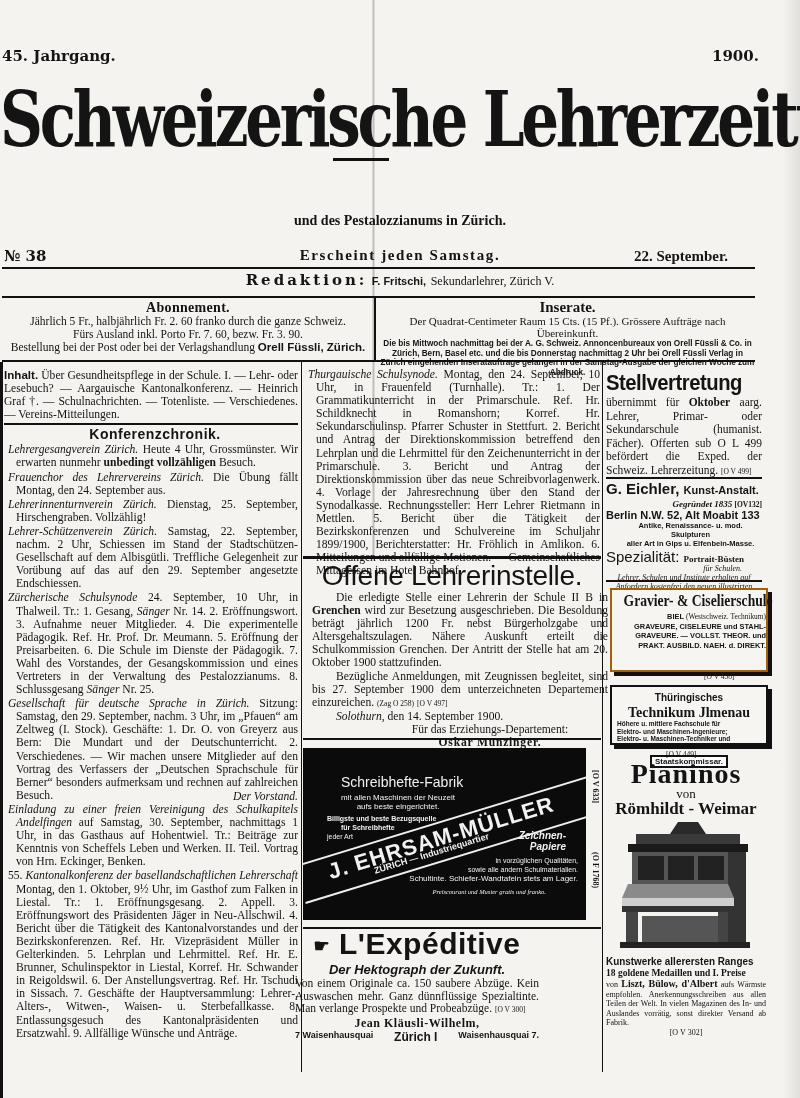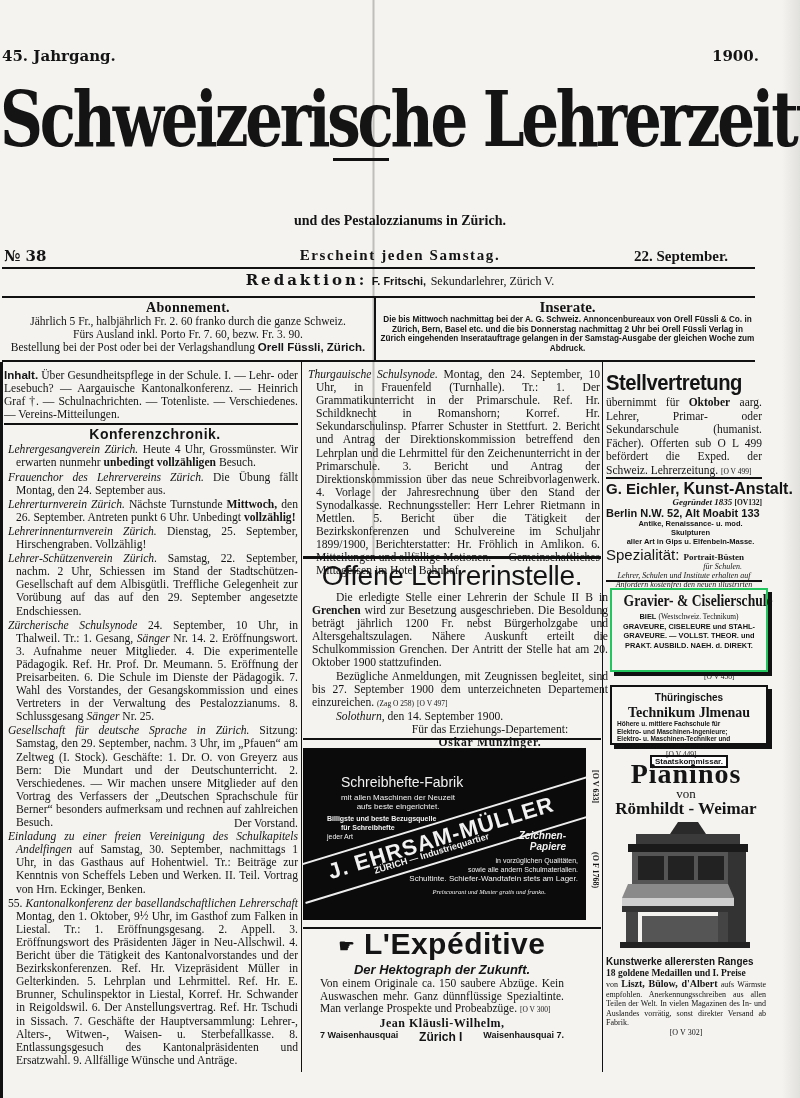--- a/index.html
+++ b/index.html
@@ -44,55 +44,55 @@
   .ins .small { font-family: Liberation Sans, sans-serif; font-size: 8.2px; line-height: 9.5px; font-weight: bold; }
   .vline { position: absolute; background: #111; width: 2px; }
 
   .col { position: absolute; font-family: "Liberation Serif", serif; font-size: 11.6px; line-height: 13.1px; text-align: justify; }
   .col p { margin-bottom: 0; }
   .col .entry { padding-left: 12px; text-indent: -8px; margin-bottom: 1px; }
   .col i { font-style: italic; }
   .col b { font-weight: bold; }
   .inhalt { text-indent: 0 !important; padding-left: 0 !important; }
   .kc-title { text-align: center; font-family: "Liberation Sans", sans-serif; font-weight: bold; font-size: 14px; letter-spacing: 0.5px; line-height: 17px; padding-left: 8px; }
-  .sig { text-align: right; }
+  .sig { text-align: right; font-style: italic; }
 
   .offene-title { font-family: "Liberation Sans", sans-serif; font-size: 28px; line-height: 30px; letter-spacing: -0.3px; text-align: center; }
   .ehrsam { left: 303px; top: 748px; width: 283px; height: 172px; background: #0b0b0b; color: #f2f2f2; overflow: hidden; }
   .ehrsam .t1 { position:absolute; left: 38px; top: 26px; font-family: "Liberation Sans", sans-serif; font-size: 14px; }
   .ehrsam .t2 { position:absolute; left: 30px; top: 45px; font-family: "Liberation Sans", sans-serif; font-size: 8px; line-height: 9px; text-align:center; width: 130px;}
   .ehrsam .t3 { position:absolute; left: 24px; top: 65px; font-family: "Liberation Sans", sans-serif; font-size: 7px; line-height: 9px; font-weight:bold;}
   .ehrsam .band { position:absolute; left: -10px; top: 70px; width: 320px; height: 40px; transform: rotate(-17deg); border-top: 2px solid #eee; border-bottom: 2px solid #eee; }
   .ehrsam .name { position:absolute; left: 40px; top: 82px; font-family: "Liberation Sans", sans-serif; font-weight: bold; font-size: 22px; transform: rotate(-17deg); transform-origin: left top; white-space: nowrap; letter-spacing: 1px;}
   .ehrsam .sub { position:absolute; left: 72px; top: 110px; font-family: "Liberation Sans", sans-serif; font-weight: bold; font-size: 9px; transform: rotate(-17deg); transform-origin: left top; white-space: nowrap;}
   .ehrsam .t4 { position:absolute; right: 20px; top: 82px; font-family: "Liberation Sans", sans-serif; font-style: italic; font-weight: bold; font-size: 10px; text-align:right; line-height: 11px;}
   .ehrsam .t5 { position:absolute; right: 8px; top: 108px; font-family: "Liberation Sans", sans-serif; font-size: 7px; line-height: 9px; text-align:right; width: 220px;}
   .ehrsam .t6 { position:absolute; right: 40px; top: 140px; font-family: "Liberation Serif", serif; font-style: italic; font-size: 6.5px; }
   .ref-vert { position:absolute; font-family: "Liberation Serif", serif; font-weight: bold; font-size: 8px; transform: rotate(90deg); transform-origin: left top; white-space: nowrap; }
 
-  .exped { left: 320px; top: 928px; width: 244px; text-align: center; font-family: "Liberation Serif", serif; }
+  .exped { left: 295px; top: 928px; width: 244px; text-align: center; font-family: "Liberation Serif", serif; }
   .exped .title { font-family: "Liberation Sans", sans-serif; font-weight: bold; font-size: 30px; line-height: 32px; letter-spacing: 0.5px; }
   .exped .sub { font-family: "Liberation Sans", sans-serif; font-weight: bold; font-style: italic; font-size: 13px; line-height: 15px; }
   .exped .body { font-size: 11.5px; line-height: 12.5px; text-align: justify; }
   .exped .jean { font-weight: 900; font-size: 12px; letter-spacing: 0.5px; line-height: 13px; }
   .exped .addr { display:flex; justify-content: space-between; font-weight: bold; font-size: 9px; font-family: "Liberation Sans", sans-serif; }
 
   .stell { left: 606px; top: 370px; width: 156px; font-family: "Liberation Serif", serif; font-size: 11.5px; line-height: 13.5px; text-align: justify; }
   .stell h2 { font-family: "Liberation Sans", sans-serif; font-weight: bold; font-size: 22px; line-height: 26px; letter-spacing: -0.5px; text-align: left; transform: scaleX(0.92); transform-origin:left; white-space: nowrap; }
   .eichler { left: 606px; top: 480px; width: 156px; font-family: "Liberation Sans", sans-serif; }
   .eichler .h { font-weight: bold; font-size: 15px; line-height: 17px; white-space: nowrap; }
-  .eichler .h .sm { font-size: 16px; }
+  .eichler .h .sm { font-size: 11px; }
   .eichler .gg { text-align: right; font-family: "Liberation Serif", serif; font-style: italic; font-weight: bold; font-size: 9px; }
   .eichler .berlin { font-weight: bold; font-size: 11px; white-space: nowrap; }
   .eichler .ant { font-weight: bold; font-size: 7.5px; line-height: 9px; text-align:center;margin-left:13px; }
   .eichler .spez { font-size: 15px; line-height: 17px; white-space: nowrap; }
   .eichler .spez .sm { font-family: "Liberation Serif", serif; font-weight:bold; font-size: 9px; }
   .eichler .kat { font-family: "Liberation Serif", serif; font-style: italic; font-size: 8px; line-height: 9px; text-align: center; }
 
-  .gravier { left: 610px; top: 588px; width: 158px; height: 84px; border: 2px solid #22c55e; box-shadow: 4px 4px 0 #111; background: #f6f5f2; text-align: center; font-family: "Liberation Sans", sans-serif; }
+  .gravier { left: 610px; top: 588px; width: 158px; height: 84px; border: 2px solid #a16207; box-shadow: 4px 4px 0 #111; background: #f6f5f2; text-align: right; font-family: "Liberation Sans", sans-serif; }
   .gravier .h { font-family: "Liberation Serif", serif; font-size: 16px; font-weight: bold; line-height: 22px; transform: scaleX(0.85); white-space: nowrap; }
   .gravier .l { font-size: 7.4px; font-weight: bold; line-height: 9.5px; }
   .gravier .l span { font-family: "Liberation Serif", serif; font-weight: normal; }
   .refs { font-family: "Liberation Serif", serif; font-size: 7.5px; }
   .techn { left: 610px; top: 685px; width: 158px; height: 60px; border: 2px solid #111; box-shadow: 4px 4px 0 #111; background: #f6f5f2; text-align: center; font-family: "Liberation Sans", sans-serif; }
   .techn .pre { font-size: 10px; font-weight: bold; line-height: 9px; margin-top: -6px; background:#f6f5f2; display:inline-block; padding: 0 3px; }
   .techn .h { font-family: "Liberation Serif", serif; font-size: 14px; font-weight: bold; line-height: 15px; }
   .techn .l { font-size: 6.5px; font-weight: bold; line-height: 7.5px; text-align: left; padding-left: 5px; }
   .techn .st { display:inline-block; margin-top: 2px; border: 2px solid #111; padding: 0 3px; font-size: 8px; font-weight: bold; background:#fff; }
 
@@ -132,32 +132,32 @@
 
   <div class="abs abo">
     <h3>Abonnement.</h3>
     <div>Jährlich 5 Fr., halbjährlich Fr. 2. 60 franko durch die ganze Schweiz.</div>
     <div>Fürs Ausland inkl. Porto Fr. 7. 60, bezw. Fr. 3. 90.</div>
     <div><span>Bestellung bei der Post oder bei der Verlagshandlung</span> <b>Orell Füssli, Zürich.</b></div>
   </div>
   <div class="vline" style="left:374px;top:298px;height:62px;"></div>
   <div class="abs ins">
     <h3>Inserate.</h3>
+    <div>Der Quadrat-Centimeter Raum 15 Cts. (15 Pf.). Grössere Aufträge nach Übereinkunft.</div>
     <div class="small">Die bis Mittwoch nachmittag bei der A. G. Schweiz. Annoncenbureaux von Orell Füssli &amp; Co. in Zürich, Bern, Basel etc. und die bis Donnerstag nachmittag 2 Uhr bei Orell Füssli Verlag in Zürich eingehenden Inseratauftrage gelangen in der Samstag-Ausgabe der gleichen Woche zum Abdruck.</div>
   </div>
   <div class="rule" style="left:2px;top:360px;width:753px;height:2px;"></div>
 
   <div class="col" style="left:4px;top:368px;width:294px;">
     <p class="inhalt"><b style="font-family:'Liberation Sans',sans-serif">Inhalt.</b> <span>Über Gesundheitspflege in der Schule. I. — Lehr- oder Lesebuch? — Aargauische Kantonalkonferenz. — Heinrich Graf †. — Schulnachrichten. — Totenliste. — Verschiedenes. — Vereins-Mitteilungen.</span></p>
     <div style="height:3px;border-bottom:2px solid #111;margin:1px 0 1px 0;"></div>
     <div class="kc-title">Konferenzchronik.</div>
 
     <p class="entry"><i>Lehrergesangverein Zürich.</i> <span>Heute 4 Uhr, Grossmünster. Wir erwarten nunmehr</span> <b>unbedingt vollzähligen</b> <span>Besuch.</span></p>
     <p class="entry"><i>Frauenchor des Lehrervereins Zürich.</i> <span>Die Übung fällt Montag, den 24. September aus.</span></p>
-    <p class="entry"><i>Lehrerturnverein Zürich.</i> <span>Nächste Turnstunde</span> <b>Mittwoch,</b> <span>den 26. September. Antreten punkt 6 Uhr. Unbedingt</span> <b>vollzählig!</b></p>
     <p class="entry"><i>Lehrerinnenturnverein Zürich.</i> <span>Dienstag, 25. September, Hirschengraben. Vollzählig!</span></p>
     <p class="entry"><i>Lehrer-Schützenverein Zürich.</i> <span>Samstag, 22. September, nachm. 2 Uhr, Schiessen im Stand der Stadtschützen-Gesellschaft auf dem Albisgütli. Treffliche Gelegenheit zur Vorübung auf das auf den 29. September angesetzte Endschiessen.</span></p>
     <p class="entry"><i>Zürcherische Schulsynode</i> <span>24. September, 10 Uhr, in Thalweil. Tr.: 1. Gesang,</span> <i>Sänger</i> <span>Nr. 14. 2. Eröffnungswort. 3. Aufnahme neuer Mitglieder. 4. Die experimentelle Pädagogik. Ref. Hr. Prof. Dr. Meumann. 5. Eröffnung der Preisarbeiten. 6. Die Schule im Dienste der Pädagogik. 7. Wahl des Vorstandes, der Gesangskommission und eines Vertreters in der Verwaltung des Pestalozzianums. 8. Schlussgesang</span> <i>Sänger</i> <span>Nr. 25.</span></p>
     <p class="entry"><i>Gesellschaft für deutsche Sprache in Zürich.</i> <span>Sitzung: Samstag, den 29. September, nachm. 3 Uhr, im „Pfauen“ am Zeltweg (I. Stock). Geschäfte: 1. Dr. O. von Greyerz aus Bern: Die Mundart und der Deutschunterricht. 2. Verschiedenes. — Wir machen unsere Mitglieder auf den Vortrag des Verfassers der „Deutschen Sprachschule für Berner“ besonders aufmerksam und rechnen auf zahlreichen Besuch.</span></p>
     <p class="sig" style="margin-top:-13px;">Der Vorstand.</p>
     <p class="entry"><i>Einladung zu einer freien Vereinigung des Schulkapitels Andelfingen</i> <span>auf Samstag, 30. September, nachmittags 1 Uhr, in das Gasthaus auf Hohentwiel. Tr.: Beiträge zur Kenntnis von Scheffels Leben und Werken. II. Teil. Vortrag von Hrn. Eckinger, Benken.</span></p>
     <p class="entry"><span>55.</span> <i>Kantonalkonferenz der basellandschaftlichen Lehrerschaft</i> <span>Montag, den 1. Oktober, 9½ Uhr, im Gasthof zum Falken in Liestal. Tr.: 1. Eröffnungsgesang. 2. Appell. 3. Eröffnungswort des Präsidenten Jäger in Neu-Allschwil. 4. Bericht über die Tätigkeit des Kantonalvorstandes und der Bezirkskonferenzen. Ref. Hr. Vizepräsident Müller in Gelterkinden. 5. Lehrplan und Lehrmittel. Ref. Hr. E. Brunner, Schulinspektor in Liestal, Korref. Hr. Schwander in Reigoldswil. 6. Der Anstellungsvertrag. Ref. Hr. Tschudi in Sissach. 7. Geschäfte der Hauptversammlung: Lehrer-, Alters-, Witwen-, Waisen- u. Sterbefallkasse. 8. Entlassungsgesuch des Kantonalpräsidenten und Ersatzwahl. 9. Allfällige Wünsche und Anträge.</span></p>
   </div>
   <div class="vline" style="left:301px;top:362px;height:710px;width:1px;"></div>
   <div class="vline" style="left:0;top:362px;height:736px;width:3px;"></div>

